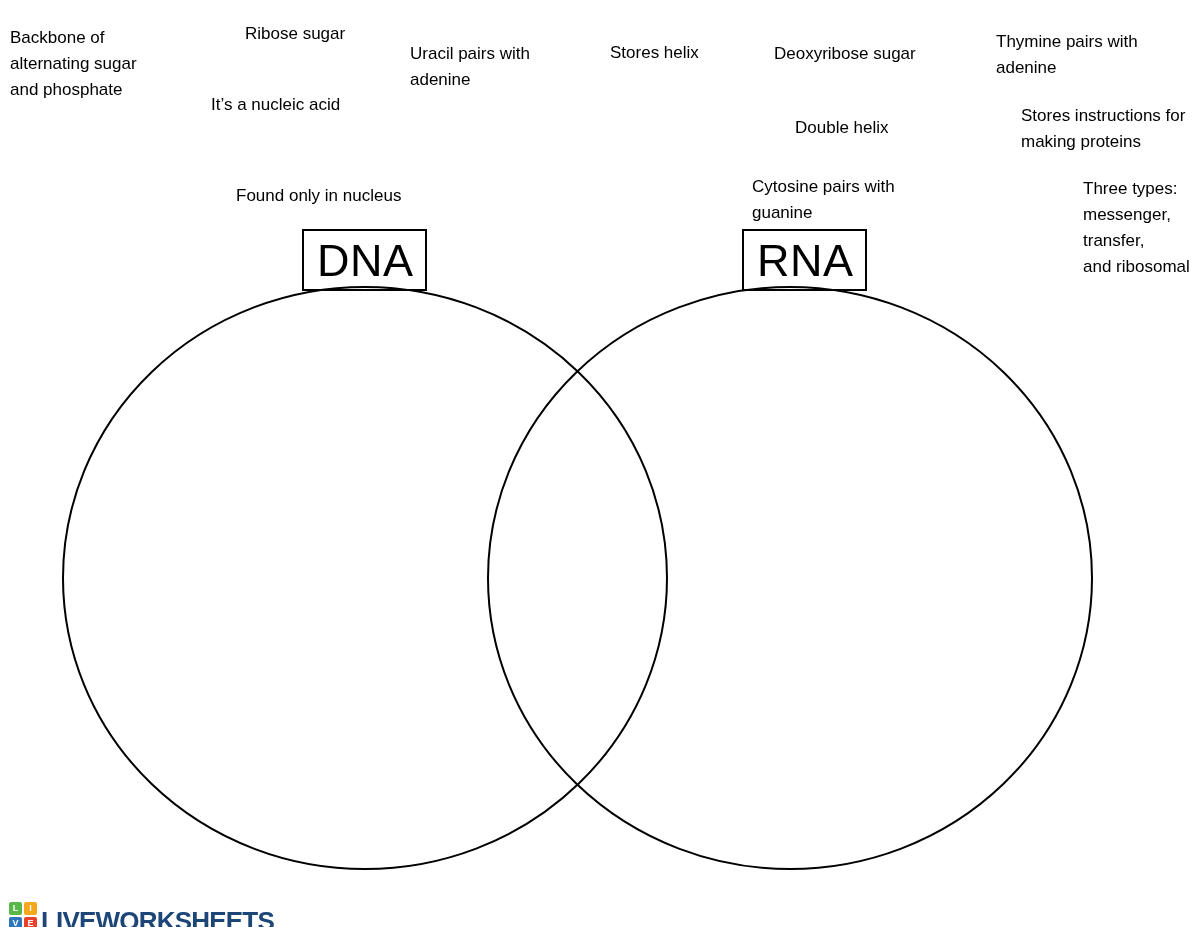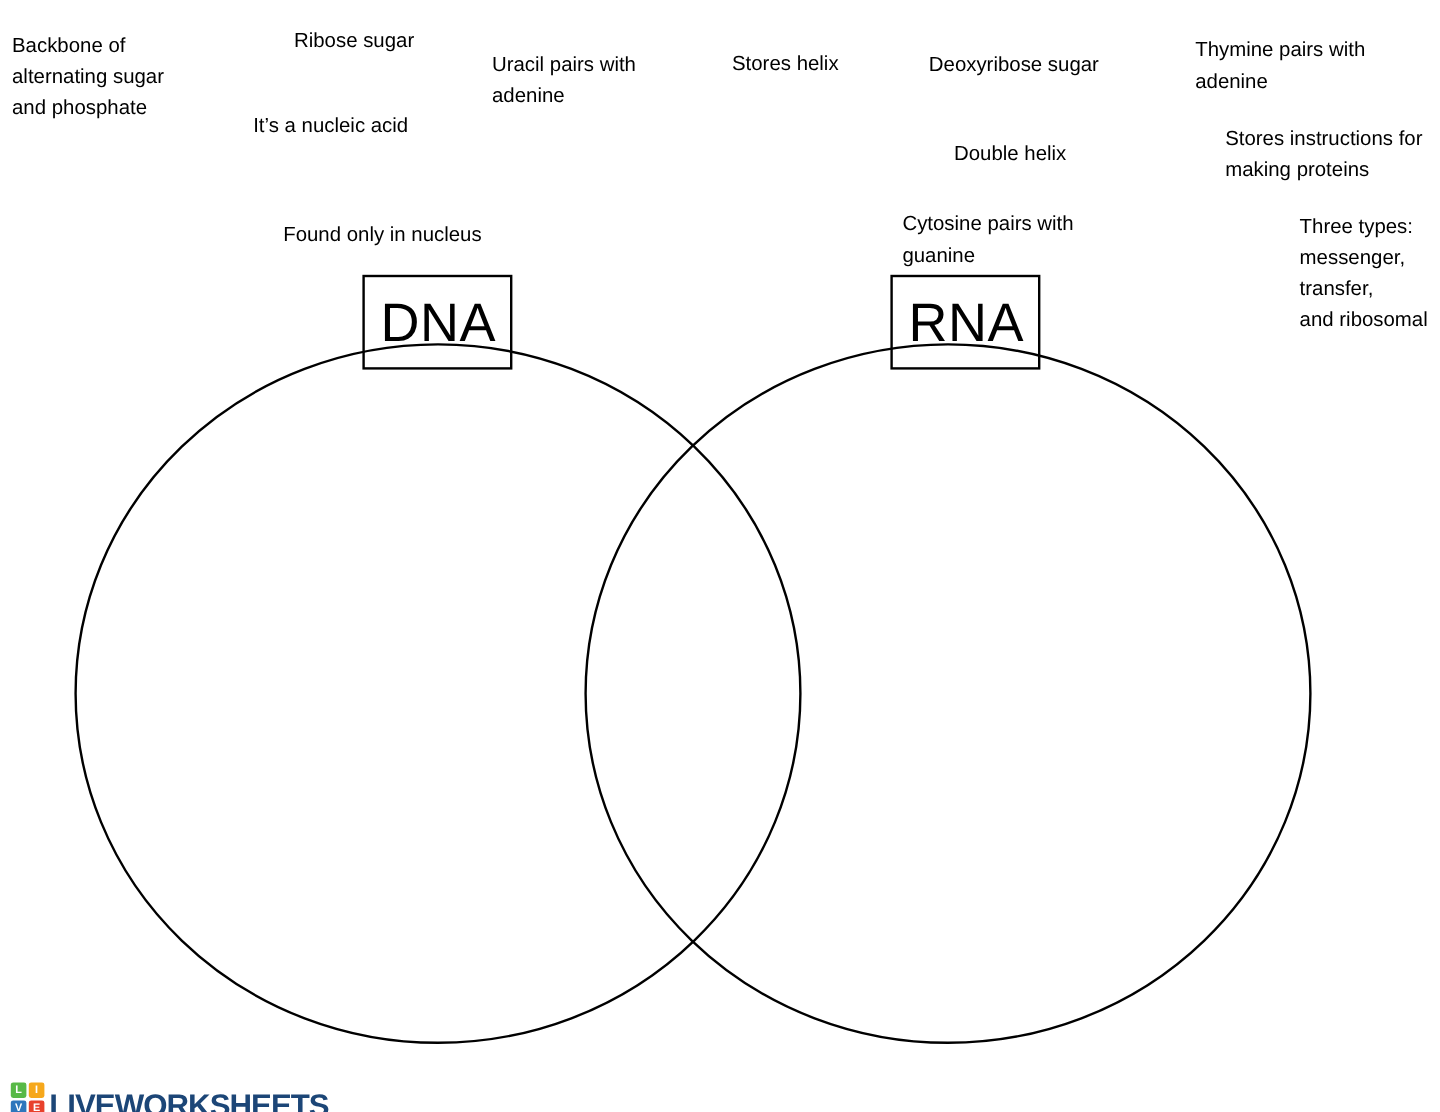--- a/index.html
+++ b/index.html
@@ -25,21 +25,21 @@
   
   .venn {
     position: absolute;
     left: 0; top: 0;
     width: 1200px; height: 927px;
   }
   
   .set-box {
     position: absolute;
     width: 125px;
-    height: 79px;
+    height: 62px;
     border: 2px solid #000000;
     background: transparent;
     display: flex;
     align-items: center;
     padding-left: 13px;
     font-size: 45px;
     line-height: 45px;
     letter-spacing: 0.5px;
     color: #000000;
   }

